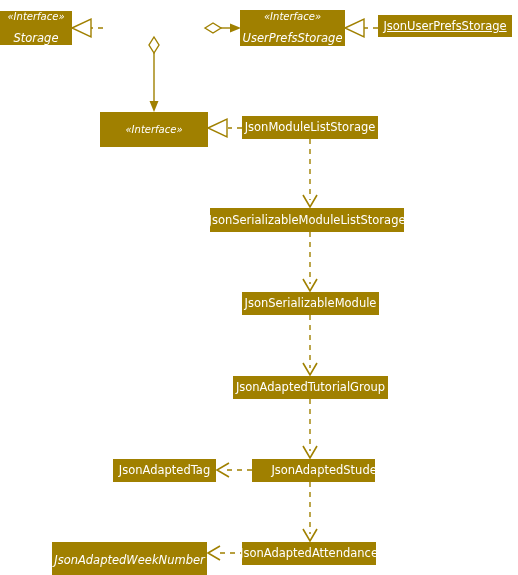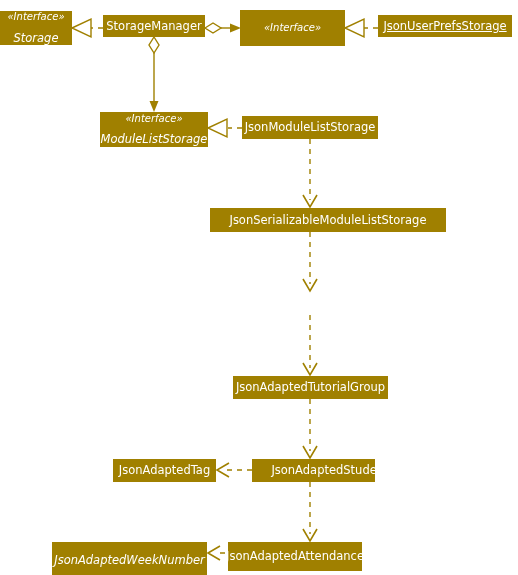--- a/index.html
+++ b/index.html
@@ -157,59 +157,59 @@
       <line class="ln-dash" x1="245" y1="553" x2="216" y2="553"></line>
       <polyline class="openhead" points="220,546 208,553 220,560"></polyline>
     </g>
   </svg>
 
   <div class="node iface" style="left:0px; top:11px; width:72px; height:34px;">
     <div class="stereo">«Interface»</div>
     <div class="cname">Storage</div>
   </div>
 
-  <div class="node" style="left:103px; top:15px; width:102px; height:22px;">
-    <div class="cname">StorageManager</div>
-  </div>
 
   <div class="node iface" style="left:240px; top:10px; width:105px; height:36px;">
     <div class="stereo">«Interface»</div>
+    <div class="cname">UserPrefsStorage</div>
   </div>
 
   <div class="node" style="left:378px; top:15px; width:134px; height:22px;text-decoration:underline;">
     <div class="cname">JsonUserPrefsStorage</div>
   </div>
 
   <div class="node iface" style="left:100px; top:112px; width:108px; height:35px;">
     <div class="stereo">«Interface»</div>
-    <div class="cname">ModuleListStorage</div>
   </div>
 
   <div class="node" style="left:242px; top:116px; width:136px; height:23px;">
     <div class="cname">JsonModuleListStorage</div>
   </div>
 
-  <div class="node" style="left:210px; top:208px; width:236px; height:24px;">
+  <div class="node" style="left:210px; top:208px; width:194px; height:24px;">
     <div class="cname">JsonSerializableModuleListStorage</div>
   </div>
 
+  <div class="node" style="left:242px; top:292px; width:137px; height:23px;">
+    <div class="cname">JsonSerializableModule</div>
+  </div>
 
   <div class="node" style="left:233px; top:376px; width:155px; height:23px;">
     <div class="cname">JsonAdaptedTutorialGroup</div>
   </div>
 
   <div class="node" style="left:113px; top:459px; width:103px; height:23px;">
     <div class="cname">JsonAdaptedTag</div>
   </div>
 
   <div class="node" style="left:252px; top:459px; width:123px; height:23px;padding-left:33px;">
     <div class="cname">JsonAdaptedStudent</div>
   </div>
 
   <div class="node" style="left:52px; top:542px; width:155px; height:37px;font-style:italic;">
     <div class="cname">JsonAdaptedWeekNumber</div>
   </div>
 
-  <div class="node" style="left:228px; top:542px; width:134px; height:29px;">
+  <div class="node" style="left:242px; top:542px; width:134px; height:23px;">
     <div class="cname">JsonAdaptedAttendance</div>
   </div>
 
 </div>
 
 </body></html>

